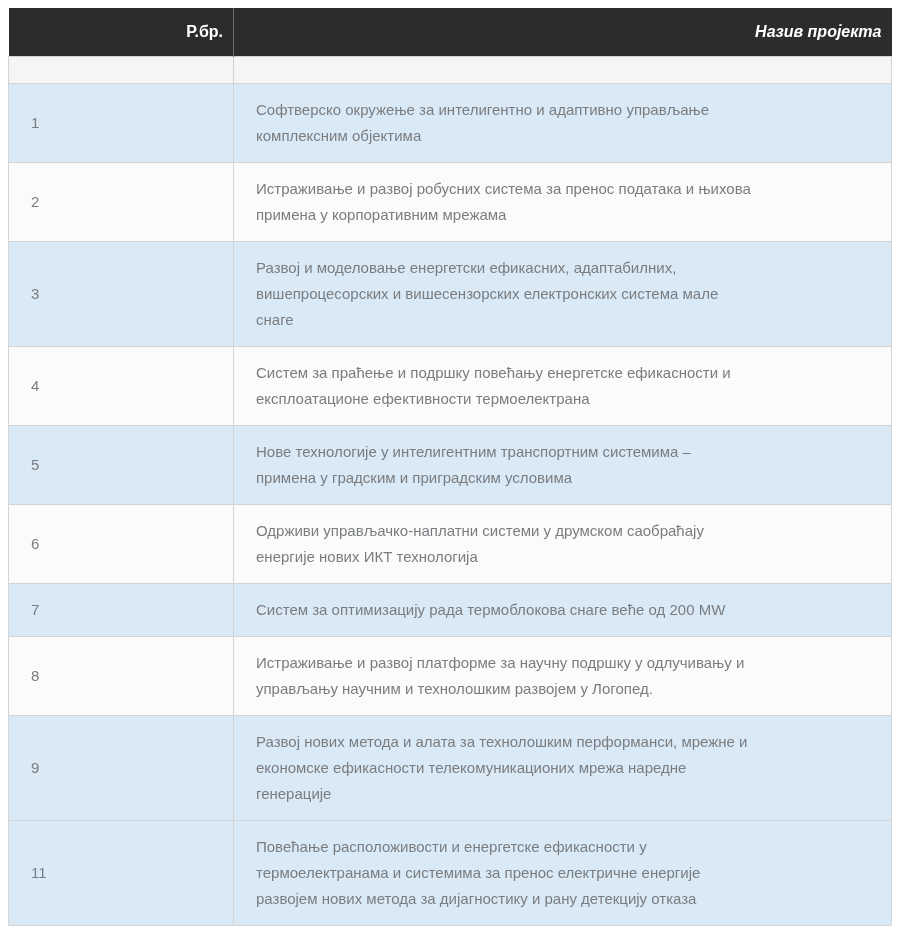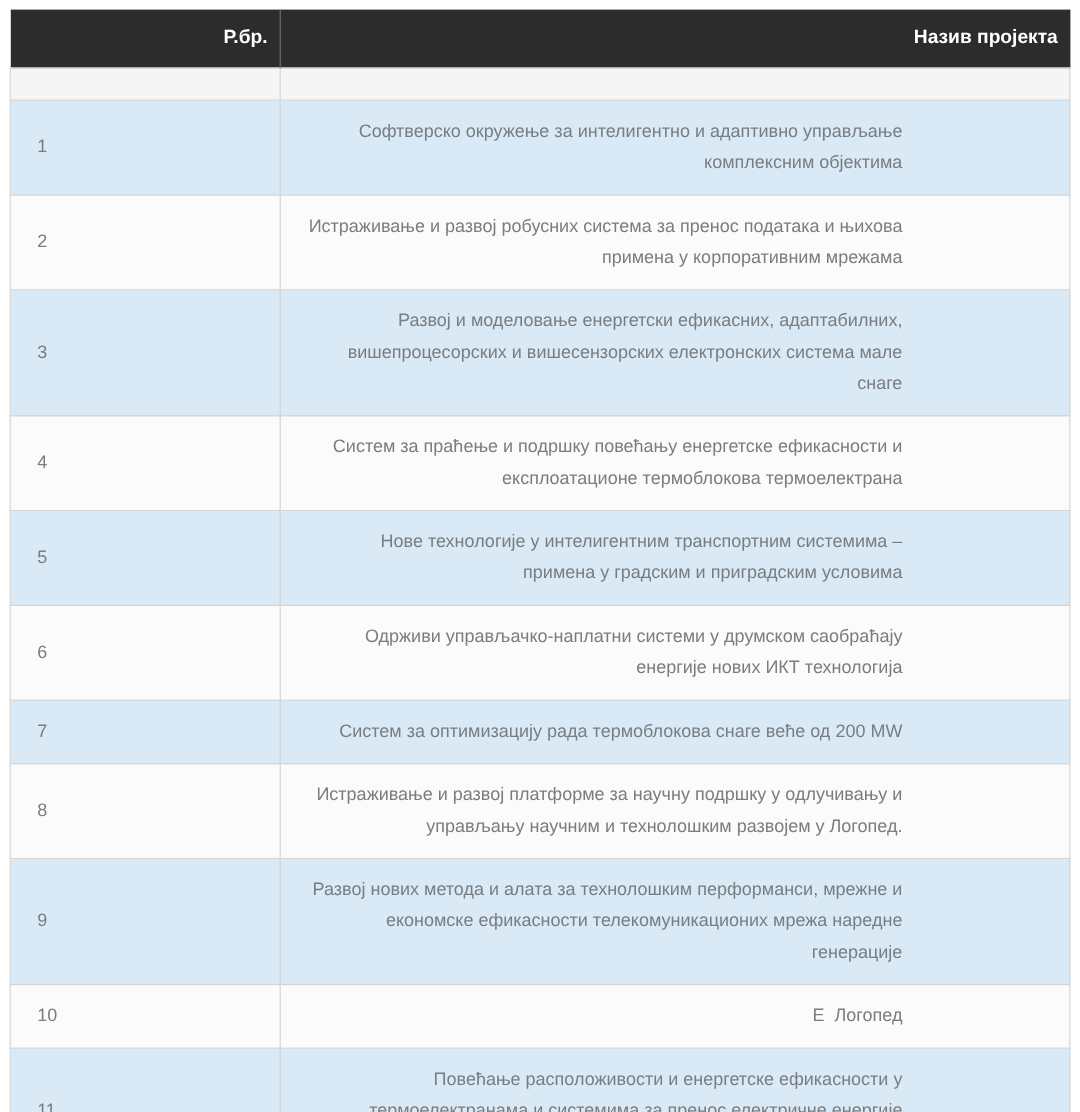--- a/index.html
+++ b/index.html
@@ -29,31 +29,31 @@
   col.c-num { width: 225px; }
   thead th {
     background: var(--header-bg);
     color: var(--header-text);
     font-size: 16px;
     font-weight: bold;
     text-align: right;
     padding: 15px 10px 15px 22px;
     border: none;
   }
-  thead th + th { border-left: 1px solid var(--header-divider); }
+  thead th + th { border-left: 1px solid var(--header-divider); font-style: italic; }
   tbody td {
     border: 1px solid var(--border);
     background: var(--row-bg);
     color: var(--text);
     font-size: 15px;
     line-height: 26px;
     vertical-align: middle;
   }
   tbody td.num   { padding: 13px 10px 13px 22px; }
-  tbody td.title { padding: 13px 139px 13px 22px; text-align: right; }
+  tbody td.title { padding: 13px 139px 13px 22px; }
   tbody tr.stripe td { background: var(--stripe-bg); }
   tbody tr.spacer td { background: var(--spacer-bg); padding-top: 13px; padding-bottom: 13px; }
 </style>
 </head>
 <body>
 
 <div class="page">
   <table class="projects">
     <colgroup>
       <col class="c-num">
@@ -77,21 +77,21 @@
         <tr>
     <td class="num">2</td>
     <td class="title">Истраживање и развој робусних система за пренос података и њихова примена у корпоративним мрежама</td>
   </tr>
         <tr class="stripe">
     <td class="num">3</td>
     <td class="title">Развој и моделовање енергетски ефикасних, адаптабилних, вишепроцесорских и вишесензорских електронских система мале снаге</td>
   </tr>
         <tr>
     <td class="num">4</td>
-    <td class="title">Систем за праћење и подршку повећању енергетске ефикасности и експлоатационе термоблокова термоелектрана</td>
+    <td class="title">Систем за праћење и подршку повећању енергетске ефикасности и експлоатационе ефективности термоелектрана</td>
   </tr>
         <tr class="stripe">
     <td class="num">5</td>
     <td class="title">Нове технологије у интелигентним транспортним системима – примена у градским и приградским условима</td>
   </tr>
         <tr>
     <td class="num">6</td>
     <td class="title">Одрживи управљачко-наплатни системи у друмском саобраћају енергије нових ИКТ технологија</td>
   </tr>
         <tr class="stripe">
@@ -99,23 +99,19 @@
     <td class="title">Систем за оптимизацију рада термоблокова снаге веће од 200 MW</td>
   </tr>
         <tr>
     <td class="num">8</td>
     <td class="title">Истраживање и развој платформе за научну подршку у одлучивању и управљању научним и технолошким развојем у Логопед.</td>
   </tr>
         <tr class="stripe">
     <td class="num">9</td>
     <td class="title">Развој нових метода и алата за технолошким перформанси, мрежне и економске ефикасности телекомуникационих мрежа наредне генерације</td>
   </tr>
-        <tr>
-    <td class="num">10</td>
-    <td class="title">Е&nbsp; Логопед</td>
-  </tr>
         <tr class="stripe">
     <td class="num">11</td>
     <td class="title">Повећање расположивости и енергетске ефикасности у термоелектранама и системима за пренос електричне енергије развојем нових метода за дијагностику и рану детекцију отказа</td>
   </tr>
       </tbody>
   </table>
 </div>
 
 </body></html>

